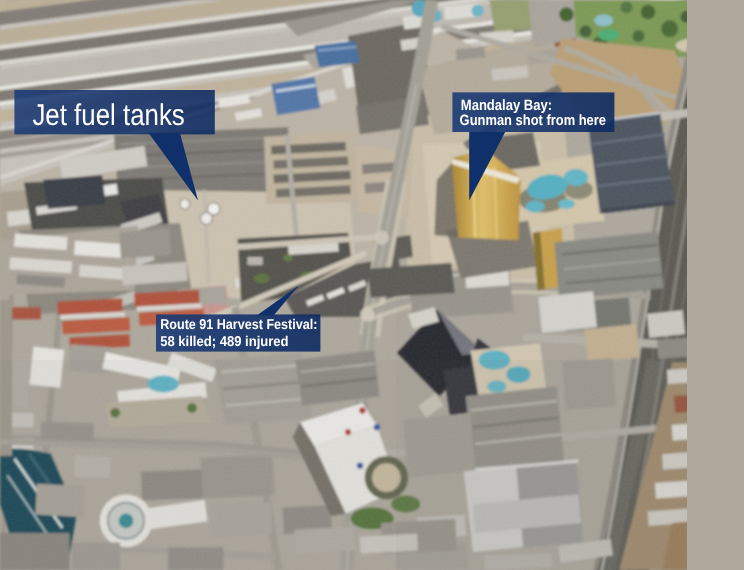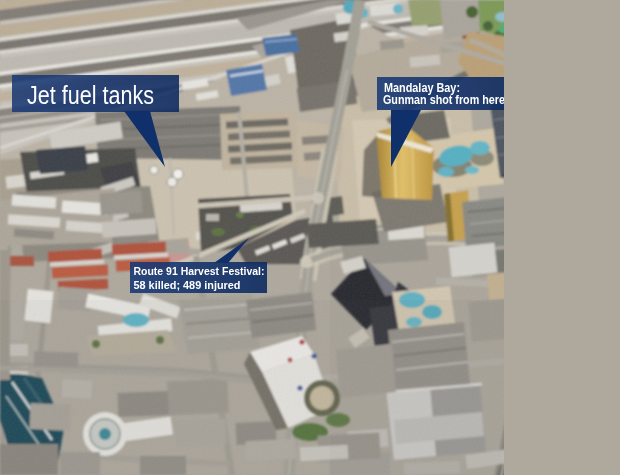--- a/index.html
+++ b/index.html
@@ -1,16 +1,16 @@
 <!DOCTYPE html>
 <html><head>
 <meta charset="utf-8">
 <style>
   html,body{margin:0;padding:0;background:#aea89d;}
-  #stage{width:504px;height:475px;position:relative;overflow:hidden;font-family:"Liberation Sans",sans-serif;}
+  #stage{width:572px;height:475px;position:relative;overflow:hidden;font-family:"Liberation Sans",sans-serif;}
   svg{display:block;}
 </style>
 </head>
 <body>
 <div id="stage">
 <svg width="620" height="475" viewBox="0 0 620 475">
 <defs>
   <linearGradient id="navy" x1="0" y1="0" x2="1" y2="0">
     <stop offset="0" stop-color="#1c3b76"></stop>
     <stop offset="1" stop-color="#0d2a61"></stop>

